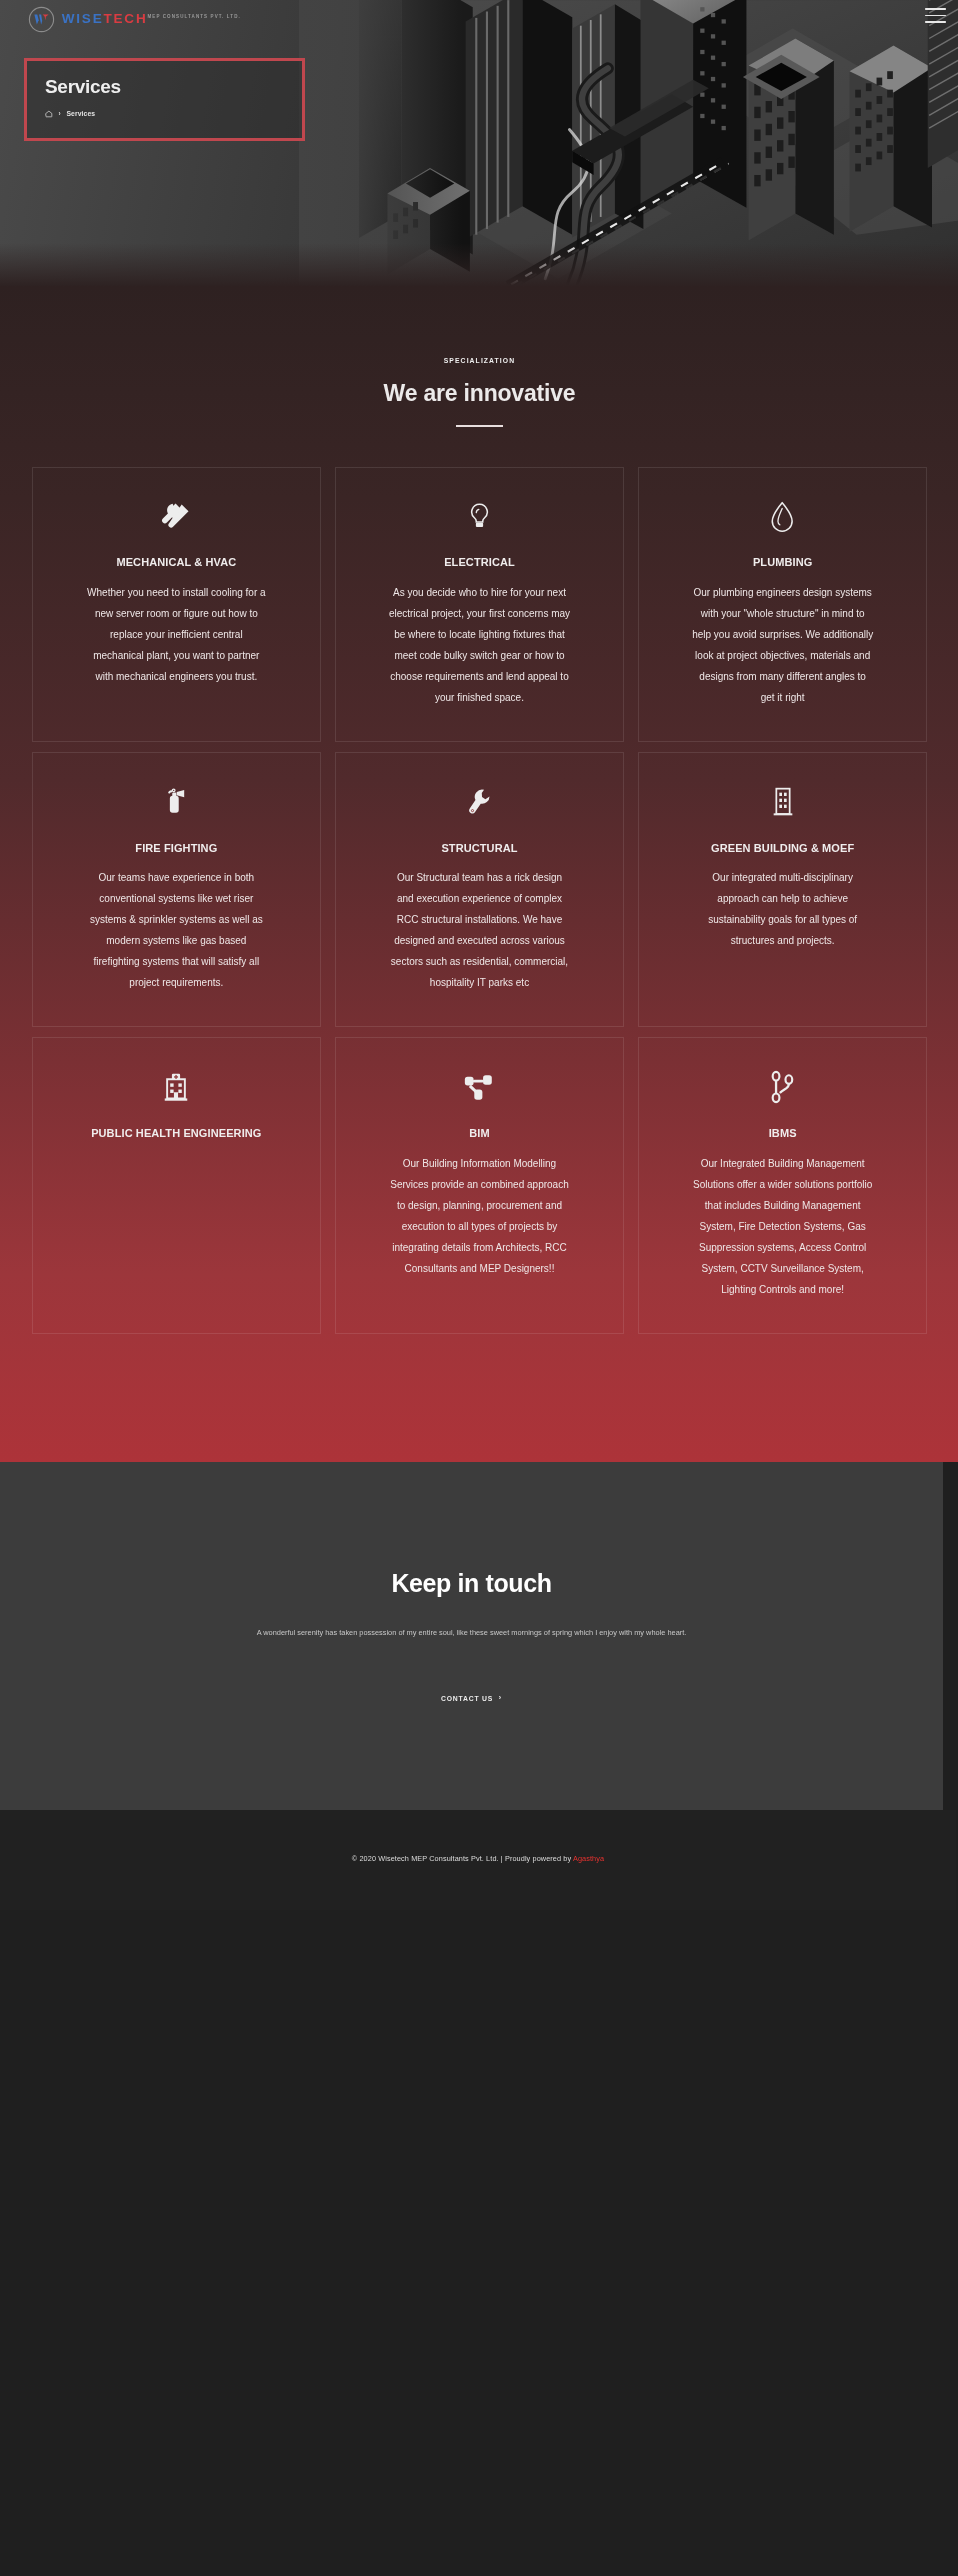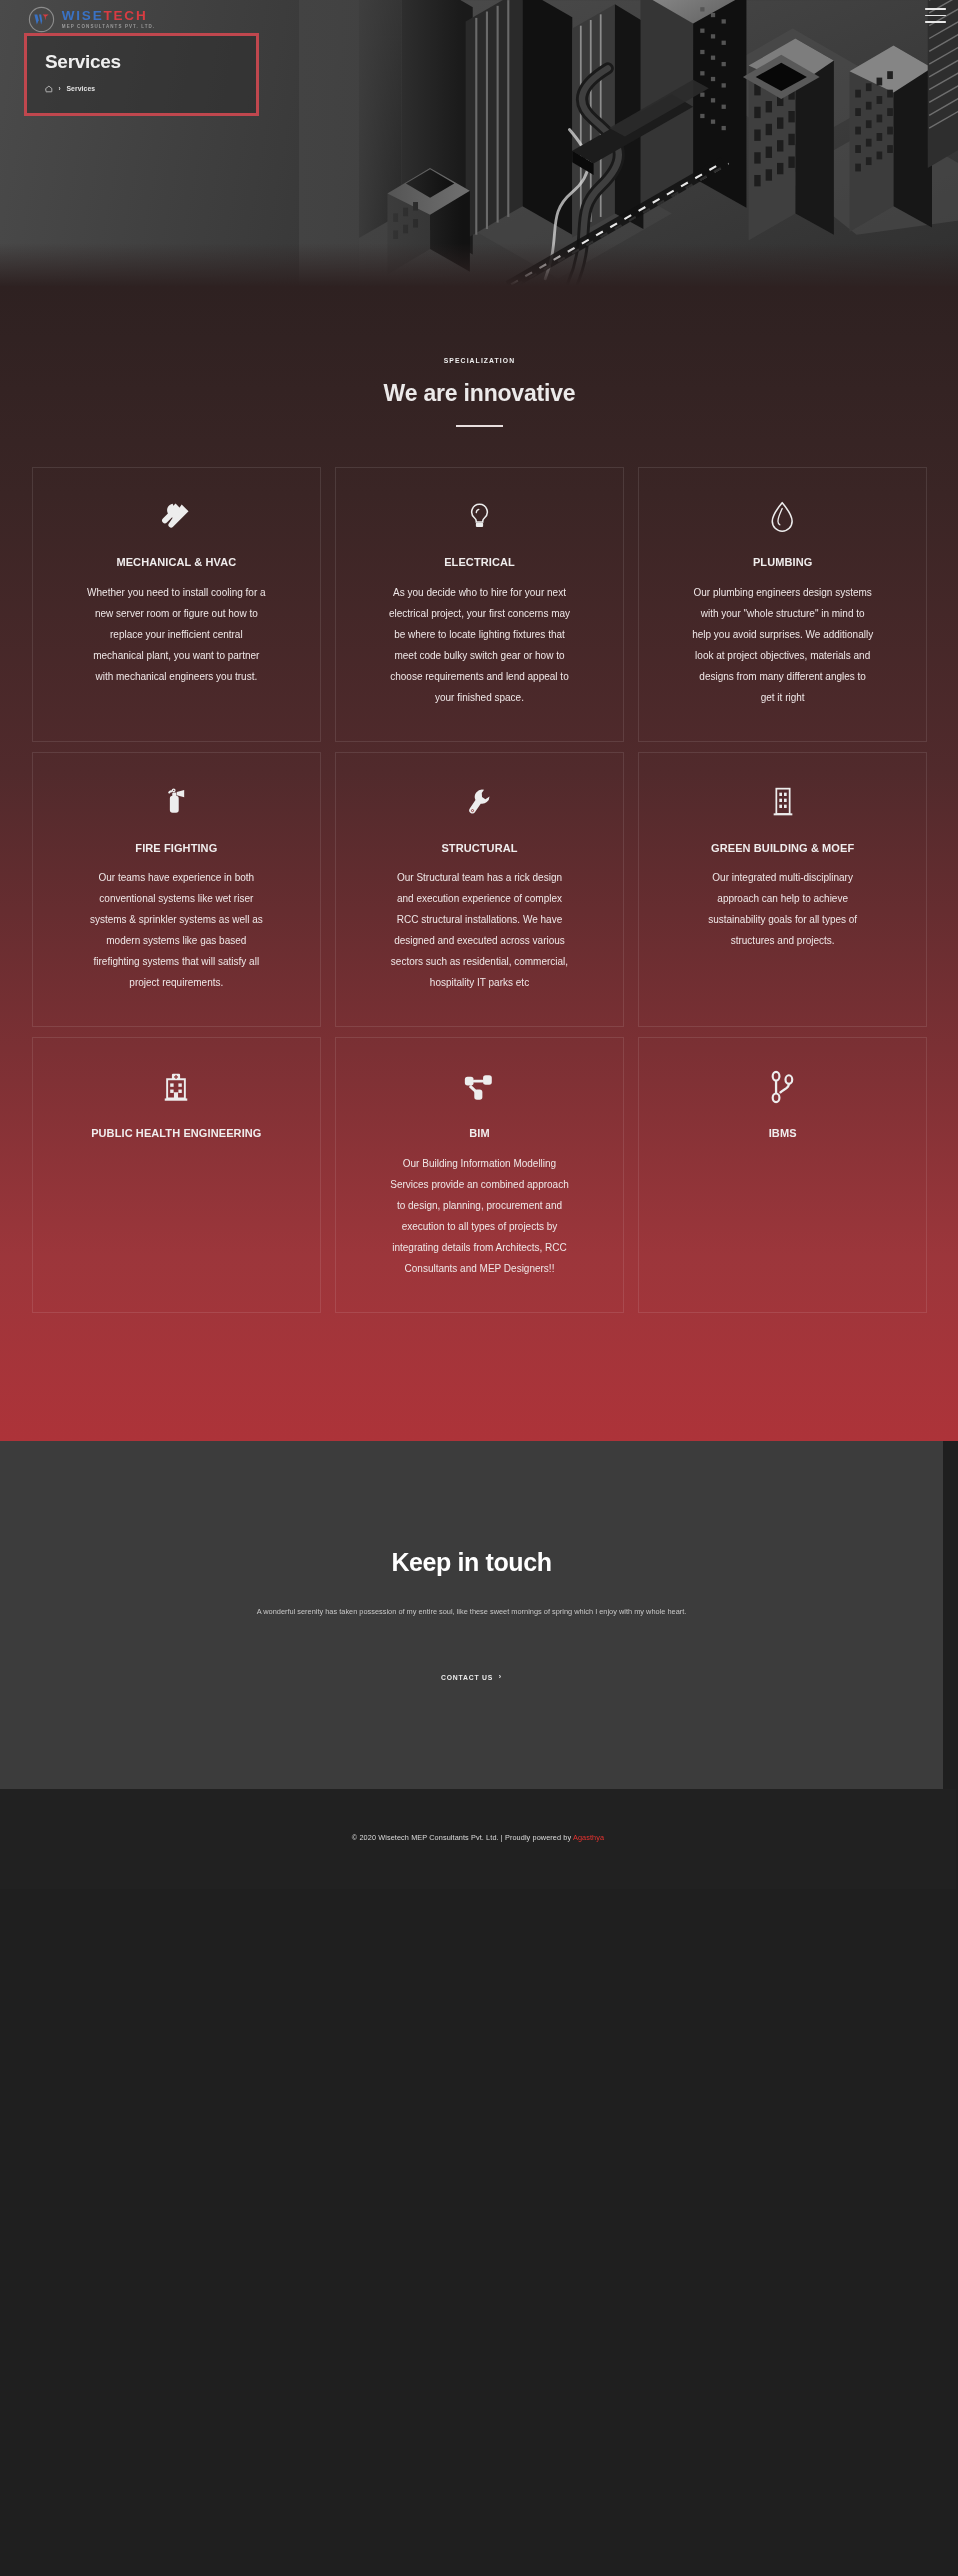--- a/index.html
+++ b/index.html
@@ -35,42 +35,42 @@
   .hero-bottom-fade{
     position:absolute; left:0; bottom:0; width:959px; height:43px;
     background:linear-gradient(180deg,rgba(40,31,31,0) 0%, #2e2222 100%);
   }
 
   .logo-wrap {
     position:absolute; top:5.7px; left:28.4px;
     display:flex; align-items:center; gap:6.4px; z-index:6;
   }
   .logo-mark { width:27px; height:27px; flex:0 0 27px; }
-  .logo-text { display:flex; flex-direction:column; line-height:1; }
+  .logo-text { display:flex; flex-direction:row; line-height:1; }
   .logo-title {
     font-size:13.5px; font-weight:bold; letter-spacing:1.8px;
     display:flex;
   }
   .logo-title .wise { color:#3a72c4; }
   .logo-title .tech { color:#d93c42; }
   .logo-sub {
     font-size:4.5px; letter-spacing:1.1px; color:#9a9a9a;
     margin-top:2.8px; font-weight:bold;
   }
 
   .menu-btn {
     position:absolute; top:6.4px; right:12.8px; z-index:6;
     width:21.3px; height:18.5px; display:flex; flex-direction:column;
     justify-content:space-between; padding:2.1px 0; cursor:pointer;
   }
   .menu-btn span { display:block; height:1.4px; background:#e8e8e8; border-radius:0.7px; }
 
   .hero-card {
-    position:absolute; top:33px; left:23.5px; z-index:5;
-    width:235px; height:83px;
+    position:absolute; top:58px; left:23.5px; z-index:5;
+    width:281px; height:83px;
     border:3.6px solid #c0474e;
     background:rgba(45,45,45,0.52);
     padding:15.6px 0 0 18.5px;
   }
   .hero-title {
     font-size:19px; font-weight:bold; letter-spacing:-0.3px;
     color:#efefef; line-height:1;
   }
   .breadcrumb {
     display:flex; align-items:center; gap:5.7px;
@@ -517,20 +517,21 @@
         <div class="card-icon">
           <svg width="25.6" height="34" viewBox="0 0 38 50" fill="none" stroke="#ededed" stroke-width="3.2">
             <ellipse cx="9" cy="9" rx="5" ry="6.4"></ellipse>
             <ellipse cx="9" cy="41" rx="5" ry="6.4"></ellipse>
             <ellipse cx="28" cy="14" rx="5" ry="6.4"></ellipse>
             <path d="M9 15.4 V34.6" stroke-width="3.4"></path>
             <path d="M28 20.4 c0 7-7.5 7.4-12.5 12.6" stroke-width="3.4" stroke-linecap="round"></path>
           </svg>
         </div>
         <div class="card-title">IBMS</div>
+        <div class="card-desc">Our Integrated Building Management Solutions offer a wider solutions portfolio that includes Building Management System, Fire Detection Systems, Gas Suppression systems, Access Control System, CCTV Surveillance System, Lighting Controls and more!</div>
       </div>
 
     </div>
   </div>
 </section>
 
 <section class="contact">
   <h2 class="contact-head">Keep in touch</h2>
   <p class="contact-sub">A wonderful serenity has taken possession of my entire soul, like these sweet mornings of spring which I enjoy with my whole heart.</p>
   <div class="contact-cta">

